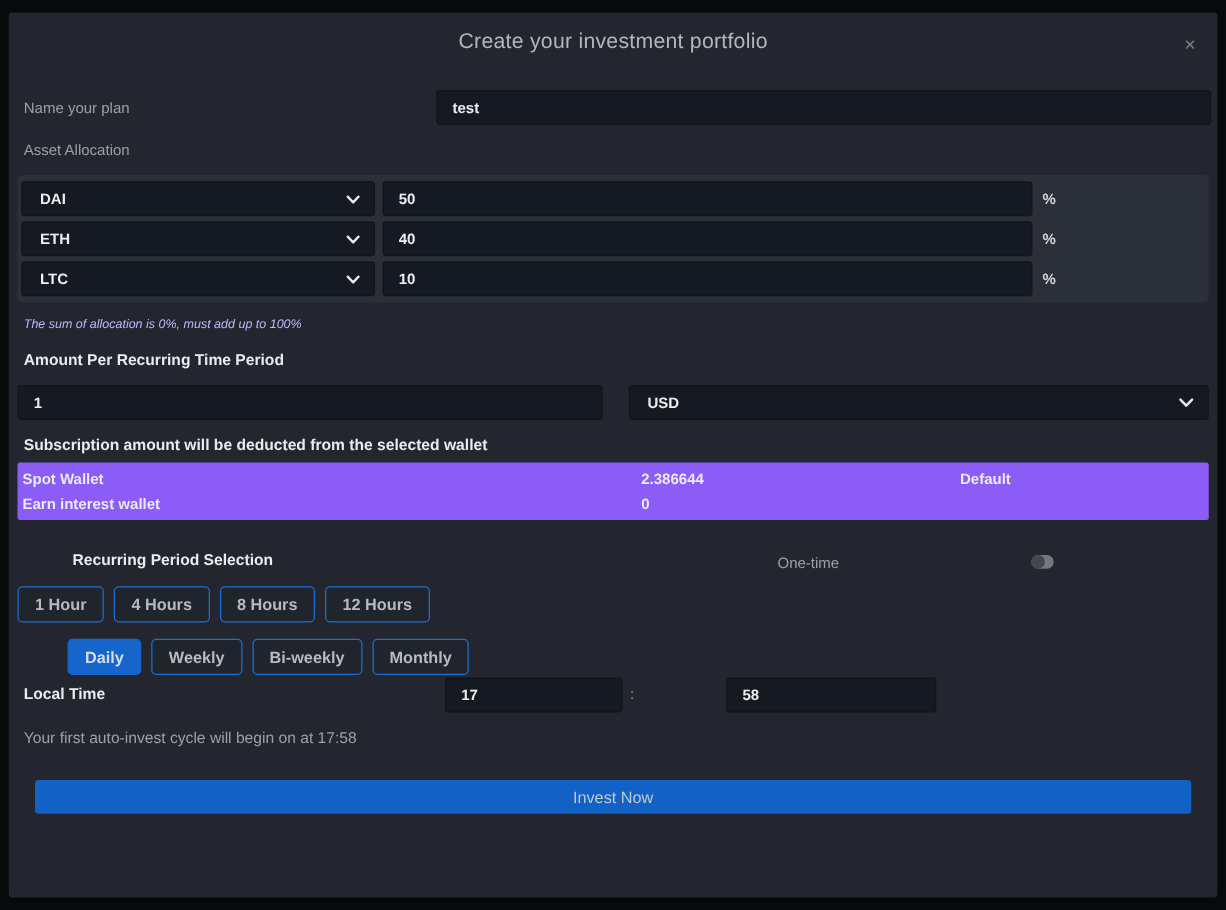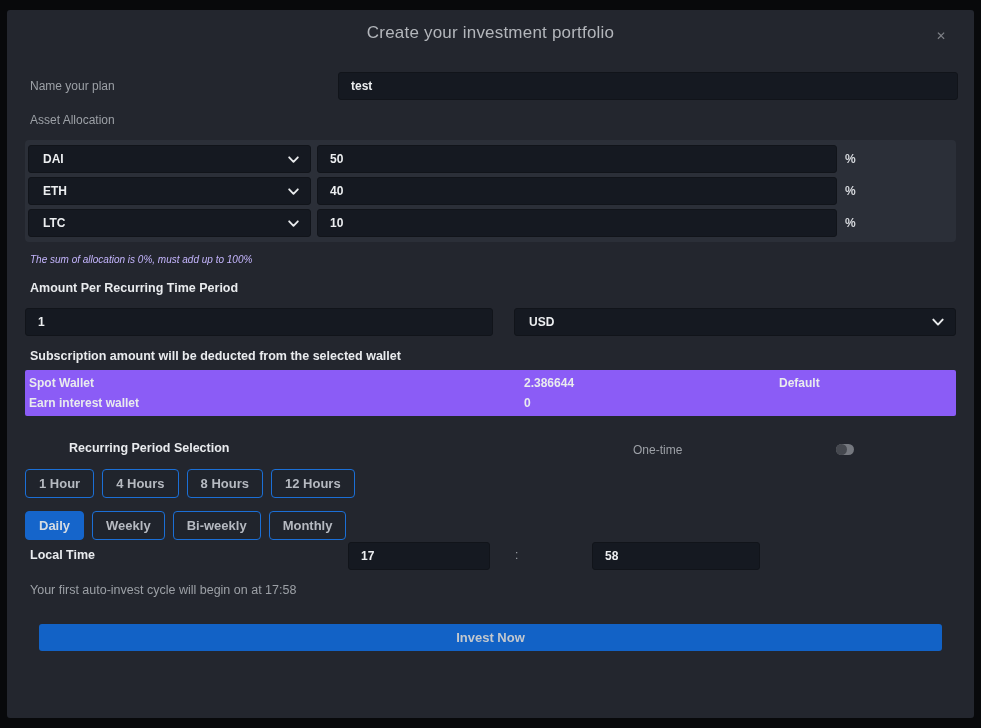--- a/index.html
+++ b/index.html
@@ -5,21 +5,21 @@
   * { margin:0; padding:0; box-sizing:border-box; }
   html,body { width:981px; height:728px; }
   body {
     background:#08090b;
     font-family:"Liberation Sans","DejaVu Sans",sans-serif;
     position:relative; overflow:hidden;
   }
   .modal {
     position:absolute; left:7px; right:7px; top:10px; bottom:10px;
     background:#23262e; border-radius:3px;
-    padding:0 16px;
+    padding:0 5px;
   }
   
   .modal-header { position:relative; padding-top:13px; height:36px; }
   .modal-title {
     text-align:center; color:#b3b6bb; font-size:17px; font-weight:400;
     letter-spacing:.2px;
   }
   .close-icon {
     position:absolute; right:12px; top:20px; color:#7e8187; font-size:12px;
     cursor:pointer; line-height:1;
@@ -86,37 +86,37 @@
   }
   .btn-row { display:flex; gap:8px; margin-left:2px; }
   .btn-row.hours { margin-top:12px; }
   .btn-row.freq { margin-top:13px; }
   .period-btn {
     height:29px; border:1px solid #1b6fd6; border-radius:4px;
     background:#20242c; color:#b6bac1; font-size:13px; font-weight:bold;
     display:flex; align-items:center; justify-content:center;
     padding:0 13px; cursor:pointer;
   }
-  .period-btn.selected { background:#1565cb; border-color:#1565cb; color:#d6dce3; }
+  .period-btn.selected { background:#1565cb; border-color:#1565cb; color:#d6dce3;margin-left:40px; }
   .local-time-row { position:relative; margin-top:2px; height:28px; }
   .local-time-row .lbl-bold { position:absolute; left:7px; top:6px; }
-  .time-input-hour { position:absolute; left:325px; top:0; width:142px; }
+  .time-input-hour { position:absolute; left:344px; top:0; width:142px; }
   .time-colon { position:absolute; left:492px; top:6px; color:#9ca0a6; font-size:12px; }
   .time-input-min { position:absolute; left:569px; top:0; width:168px; }
   .cycle-note { margin:13px 0 0 7px; font-size:12.5px; }
   .agreement-row { margin:29px 0 0 7px; display:flex; align-items:center; }
   .agreement-checkbox {
     width:11px; height:11px; border:1.5px solid #ffffff; border-radius:1px;
     background:transparent; cursor:pointer; flex:none;
   }
   .agreement-text { color:#c6c9ce; font-size:12px; margin-left:9px; }
   .agreement-link { color:#2d9cf4; font-size:14.5px; margin-left:6px; cursor:pointer; }
   .invest-btn {
     margin:27px 16px 0 16px; height:27px; background:#1262c6; border:none;
-    border-radius:3px; color:#c3c8ce; font-size:13px; font-weight:bold;
+    border-radius:3px; color:#c3c8ce; font-size:13px; font-weight:normal;
     width:calc(100% - 32px); display:flex; align-items:center; justify-content:center;
     cursor:pointer; font-family:"Liberation Sans","DejaVu Sans",sans-serif;
   }
 </style>
 </head>
 <body>
 
 <div class="modal">
 
   <div class="modal-header">

